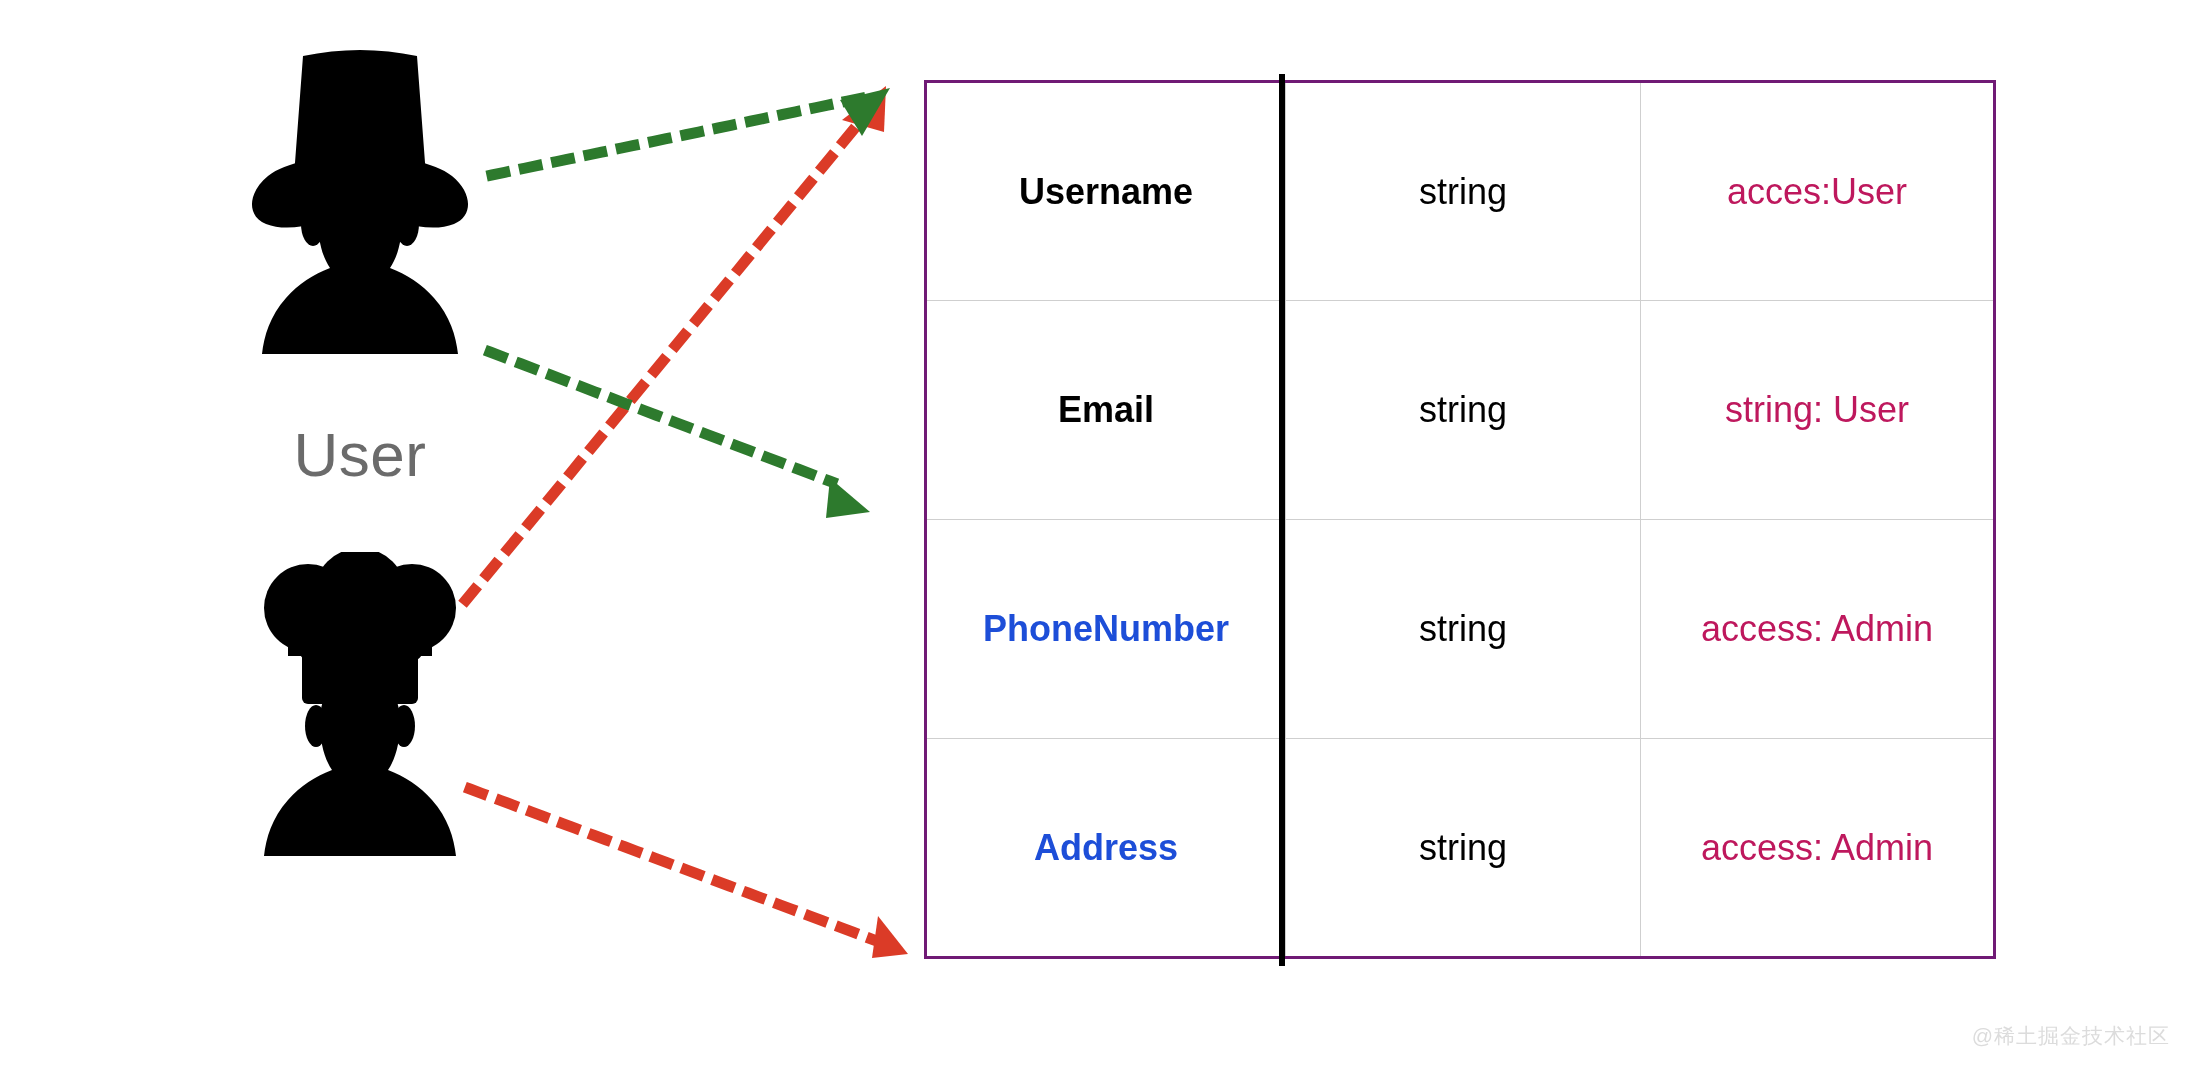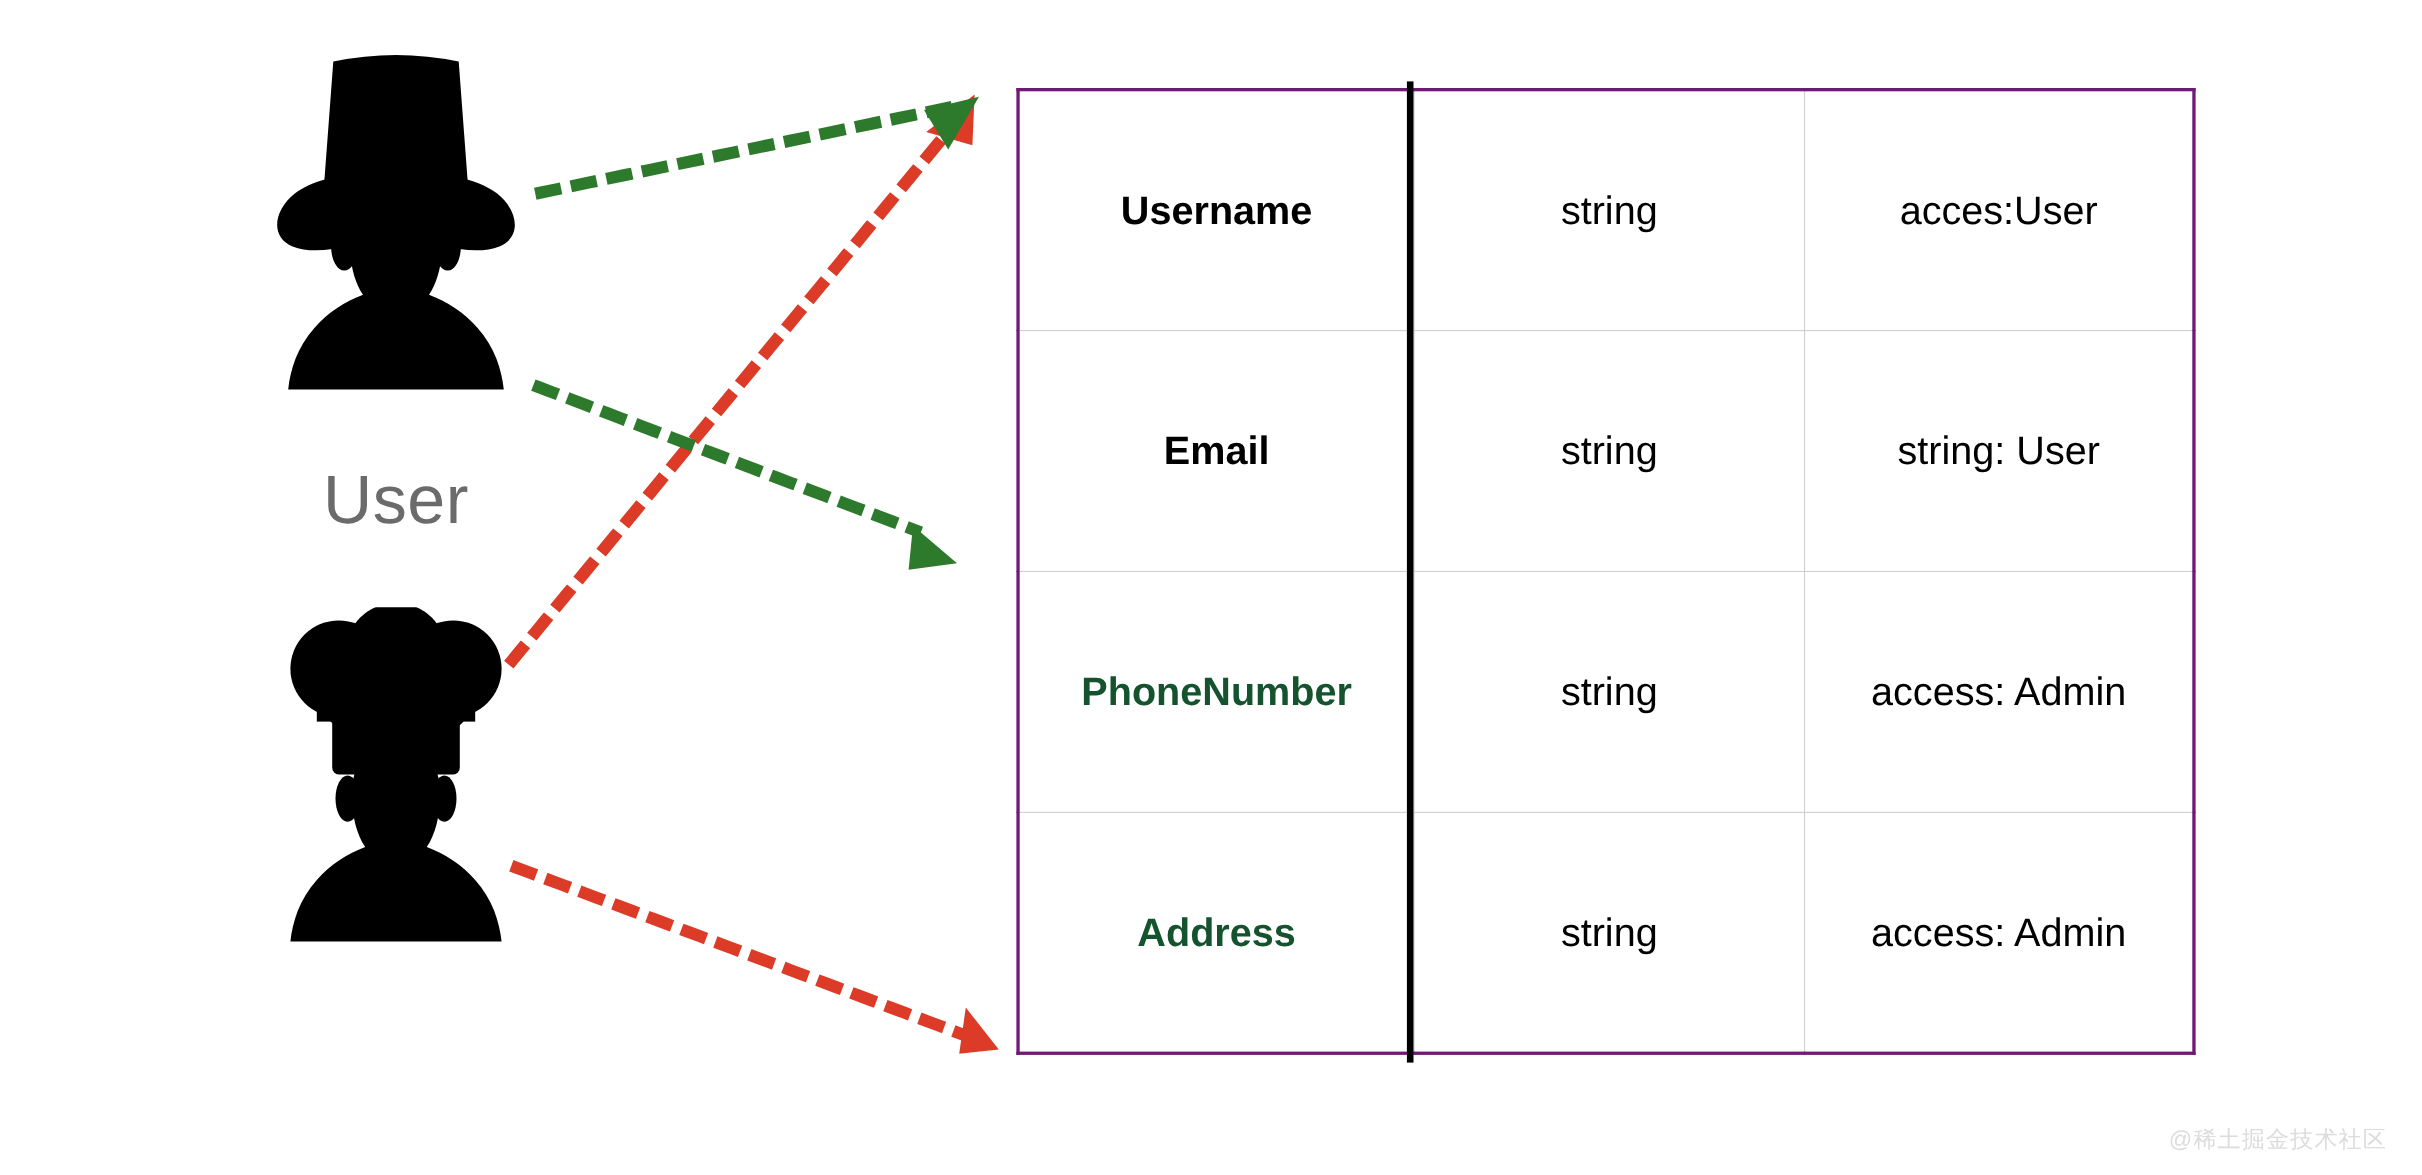--- a/index.html
+++ b/index.html
@@ -81,30 +81,30 @@
   #schema-table td.col-type  { width: 354px; }
   #schema-table td.col-access{ width: 352px; }
   #schema-table tr:last-child td { border-bottom: 1px solid #b9b9b9; }
 
   .cell-field {
     font-size: 36px;
     font-weight: bold;
     color: #000000;
     white-space: nowrap;
   }
-  .cell-field.is-restricted { color: #14532d; }
+  .cell-field.is-restricted { color: #1d4ed8; }
   .cell-type {
     font-size: 36px;
     font-weight: 400;
     color: #000000;
   }
   .cell-access {
     font-size: 36px;
     font-weight: 400;
-    color: #000000;
+    color: #be185d;
     white-space: nowrap;
   }
 
   
   #divider-thick {
     position: absolute;
     left: 1279px;
     top: 74px;
     width: 6px;
     height: 892px;

